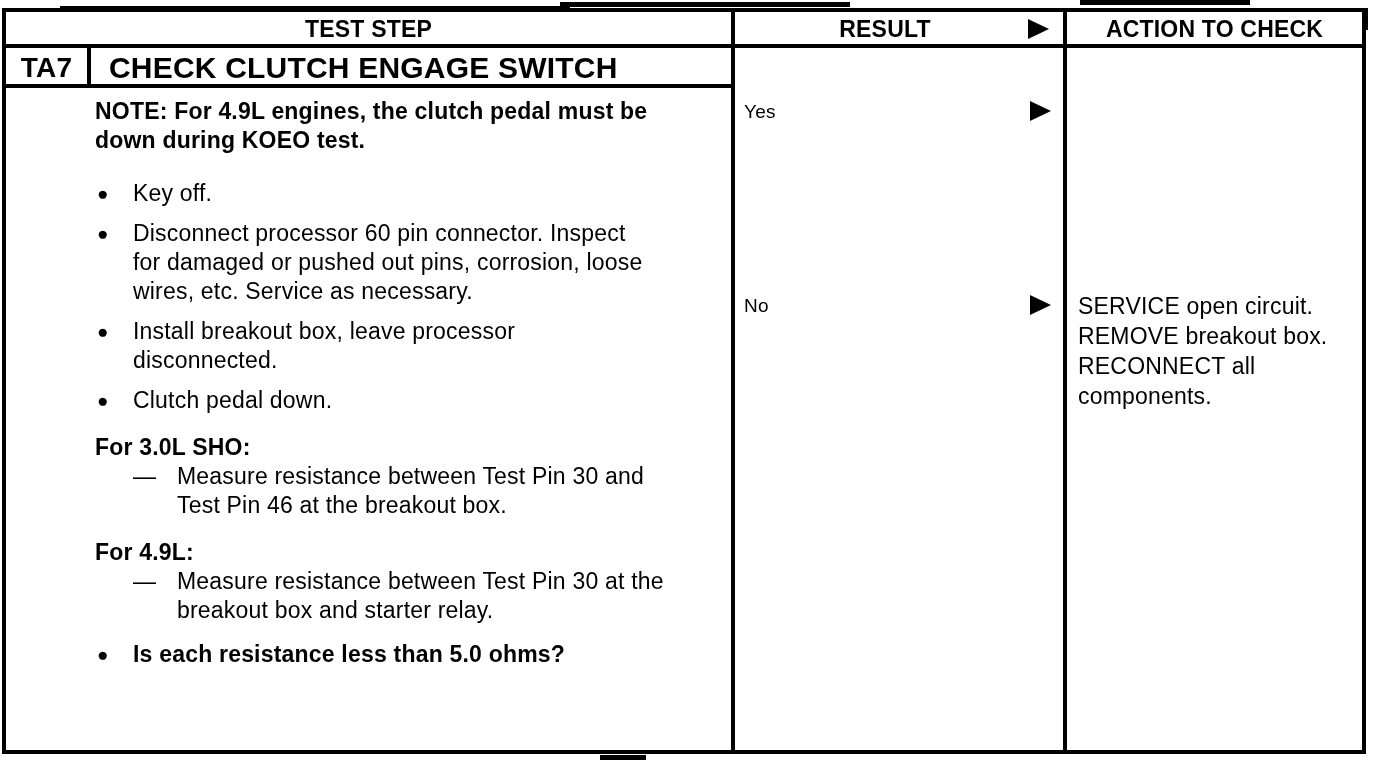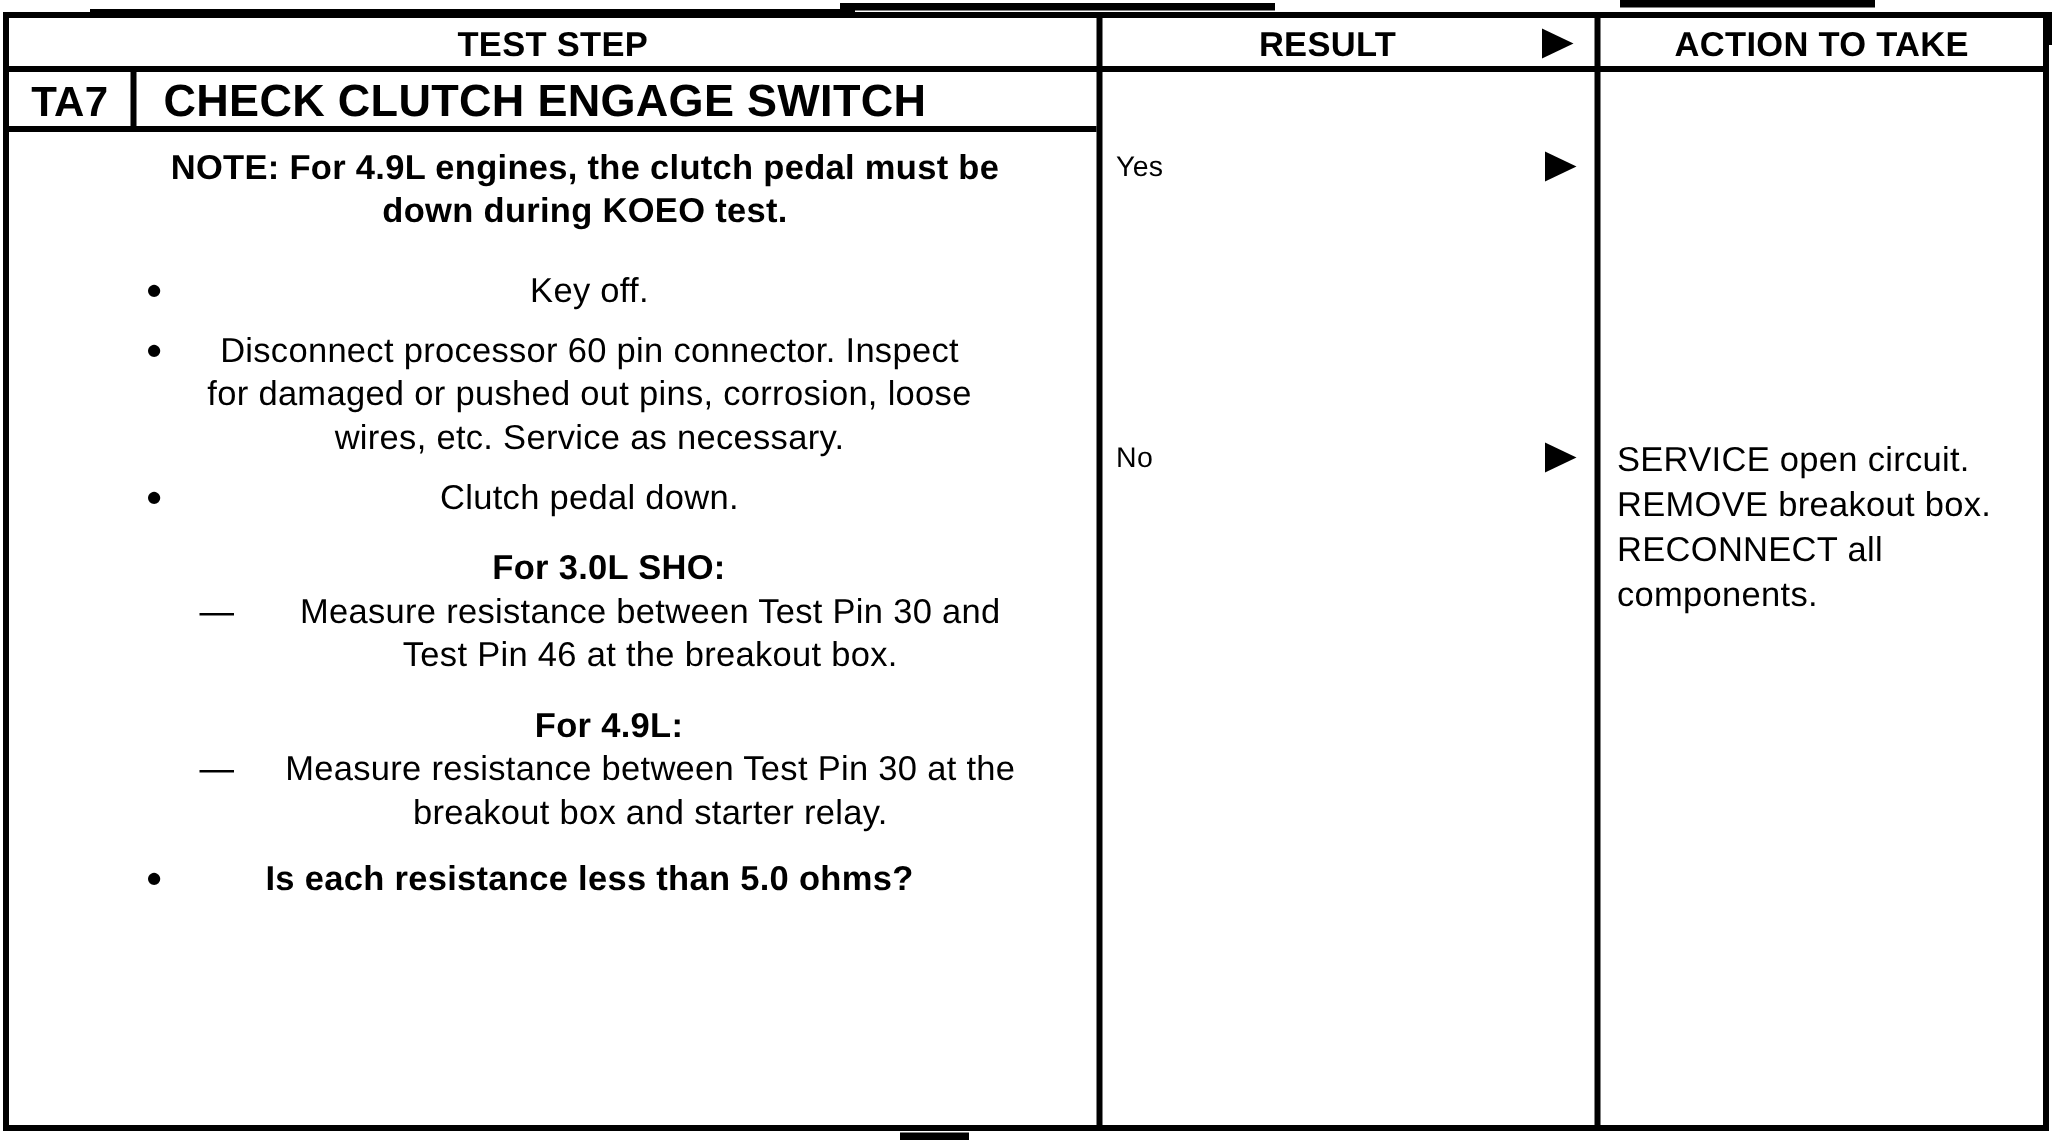--- a/index.html
+++ b/index.html
@@ -36,21 +36,21 @@
   .step-id{
     position:absolute;left:0;top:41px;width:81px;
     text-align:center;font-size:28px;font-weight:bold;line-height:29px;
   }
   .step-title{
     position:absolute;left:103px;top:41px;
     font-size:30px;font-weight:bold;line-height:29px;white-space:nowrap;
   }
   .body-col{
     position:absolute;left:89px;top:85px;width:622px;
-    font-size:23px;line-height:29px;text-align:center;
+    font-size:23px;line-height:29px;
   }
   .note{font-weight:bold;width:590px;margin:0 0 24px 0;}
   .b-item{position:relative;padding-left:38px;width:520px;margin-bottom:11px;}
   .b-item::before{content:"\25CF";position:absolute;left:2px;top:0;font-size:19px;}
   .proc{margin-top:18px;}
   .proc-h{font-weight:bold;margin:0;}
   .dash-item{position:relative;padding-left:82px;width:513px;box-sizing:content-box;}
   .dash-item::before{content:"\2014";position:absolute;left:38px;top:0;}
   .question{margin-top:15px;font-weight:bold;}
   .result-label{position:absolute;left:738px;font-size:19px;line-height:29px;}
@@ -81,30 +81,31 @@
 
       <div class="vline" style="left:725px;"></div>
       <div class="vline" style="left:1057px;"></div>
       <div class="hline" style="top:32px;width:1356px;"></div>
       <div class="hline" style="top:72px;width:725px;"></div>
       <div class="vline" style="left:81px;top:32px;bottom:auto;height:44px;"></div>
 
       <div class="hdr" style="left:0;width:725px;">TEST STEP</div>
       <div class="hdr" style="left:729px;width:300px;">RESULT</div>
       <div class="arrow" style="left:1022px;top:7px;"></div>
-      <div class="hdr" style="left:1061px;width:295px;">ACTION TO TAKE</div>
+      <div class="hdr" style="left:1061px;width:295px;">ACTION TO CHECK</div>
 
       <div class="step-id">TA7</div>
       <div class="step-title">CHECK CLUTCH ENGAGE SWITCH</div>
 
       <div class="body-col">
         <p class="note">NOTE: For 4.9L engines, the clutch pedal must be down during KOEO test.</p>
 
         <div class="b-item">Key off.</div>
         <div class="b-item">Disconnect processor 60 pin connector. Inspect for damaged or pushed out pins, corrosion, loose wires, etc. Service as necessary.</div>
+        <div class="b-item">Install breakout box, leave processor disconnected.</div>
         <div class="b-item">Clutch pedal down.</div>
 
         <div class="proc">
           <p class="proc-h">For 3.0L SHO:</p>
           <div class="dash-item">Measure resistance between Test Pin 30 and Test Pin 46 at the breakout box.</div>
         </div>
 
         <div class="proc">
           <p class="proc-h">For 4.9L:</p>
           <div class="dash-item">Measure resistance between Test Pin 30 at the breakout box and starter relay.</div>

